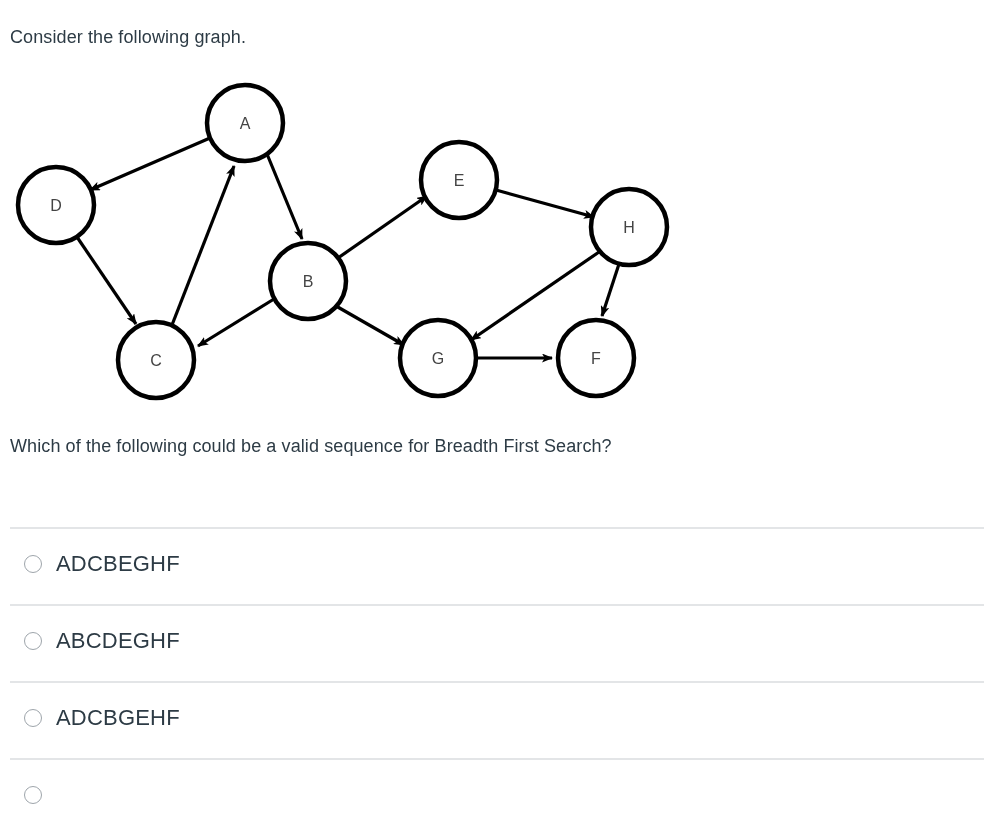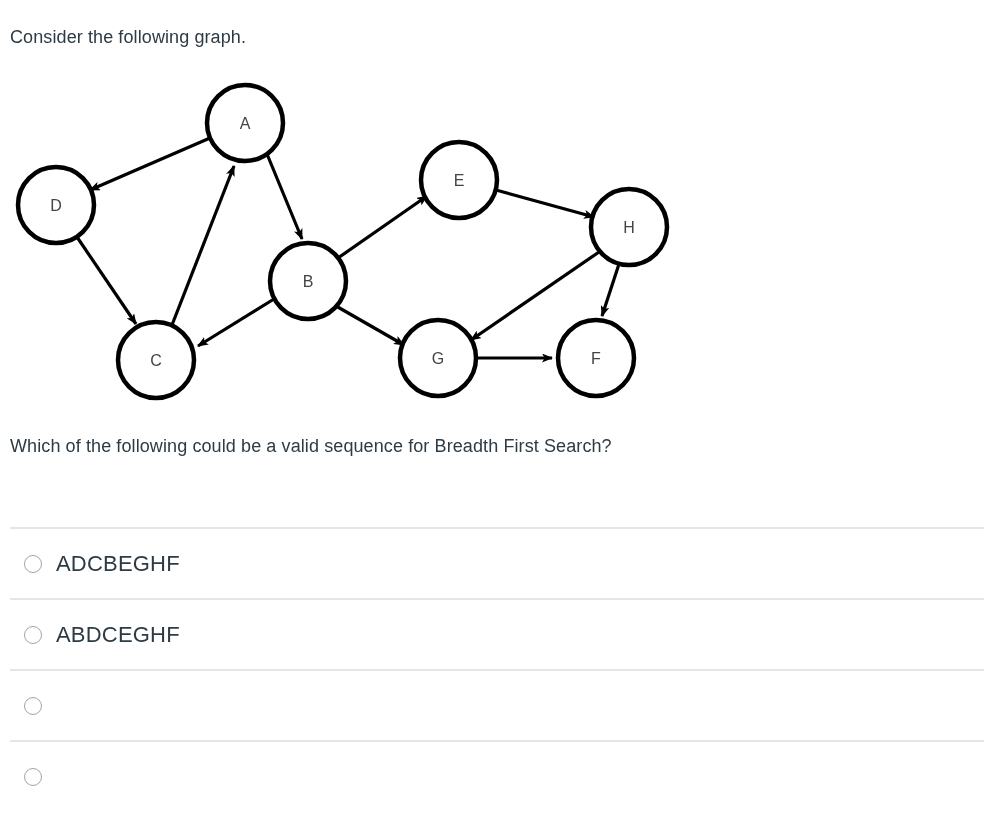--- a/index.html
+++ b/index.html
@@ -58,21 +58,21 @@
   .answers {
     position: absolute;
     left: 0px;
     top: 527px;
     width: 994px;
   }
   .answer-row {
     position: relative;
     height: 69px;
     border-top: 2px solid #e3e5e7;
-    margin: 0 10px 0 10px;
+    margin: 0 10px 6px 10px;
     display: flex;
     align-items: center;
   }
   .answer-row:last-child {
     border-bottom: 0;
   }
   .radio-outer {
     width: 18px;
     height: 18px;
     border: 1.6px solid #9ea5ab;
@@ -170,25 +170,26 @@
 
   <div class="answers">
 
     <div class="answer-row">
       <span class="radio-outer"></span>
       <span class="answer-label">ADCBEGHF</span>
     </div>
 
     <div class="answer-row">
       <span class="radio-outer"></span>
-      <span class="answer-label">ABDCEGHF</span>
+      <span class="answer-label">ABCDEGHF</span>
     </div>
 
     <div class="answer-row">
       <span class="radio-outer"></span>
+      <span class="answer-label">ADCBGEHF</span>
     </div>
 
     <div class="answer-row">
       <span class="radio-outer"></span>
     </div>
 
   </div>
 
 </div>
 

